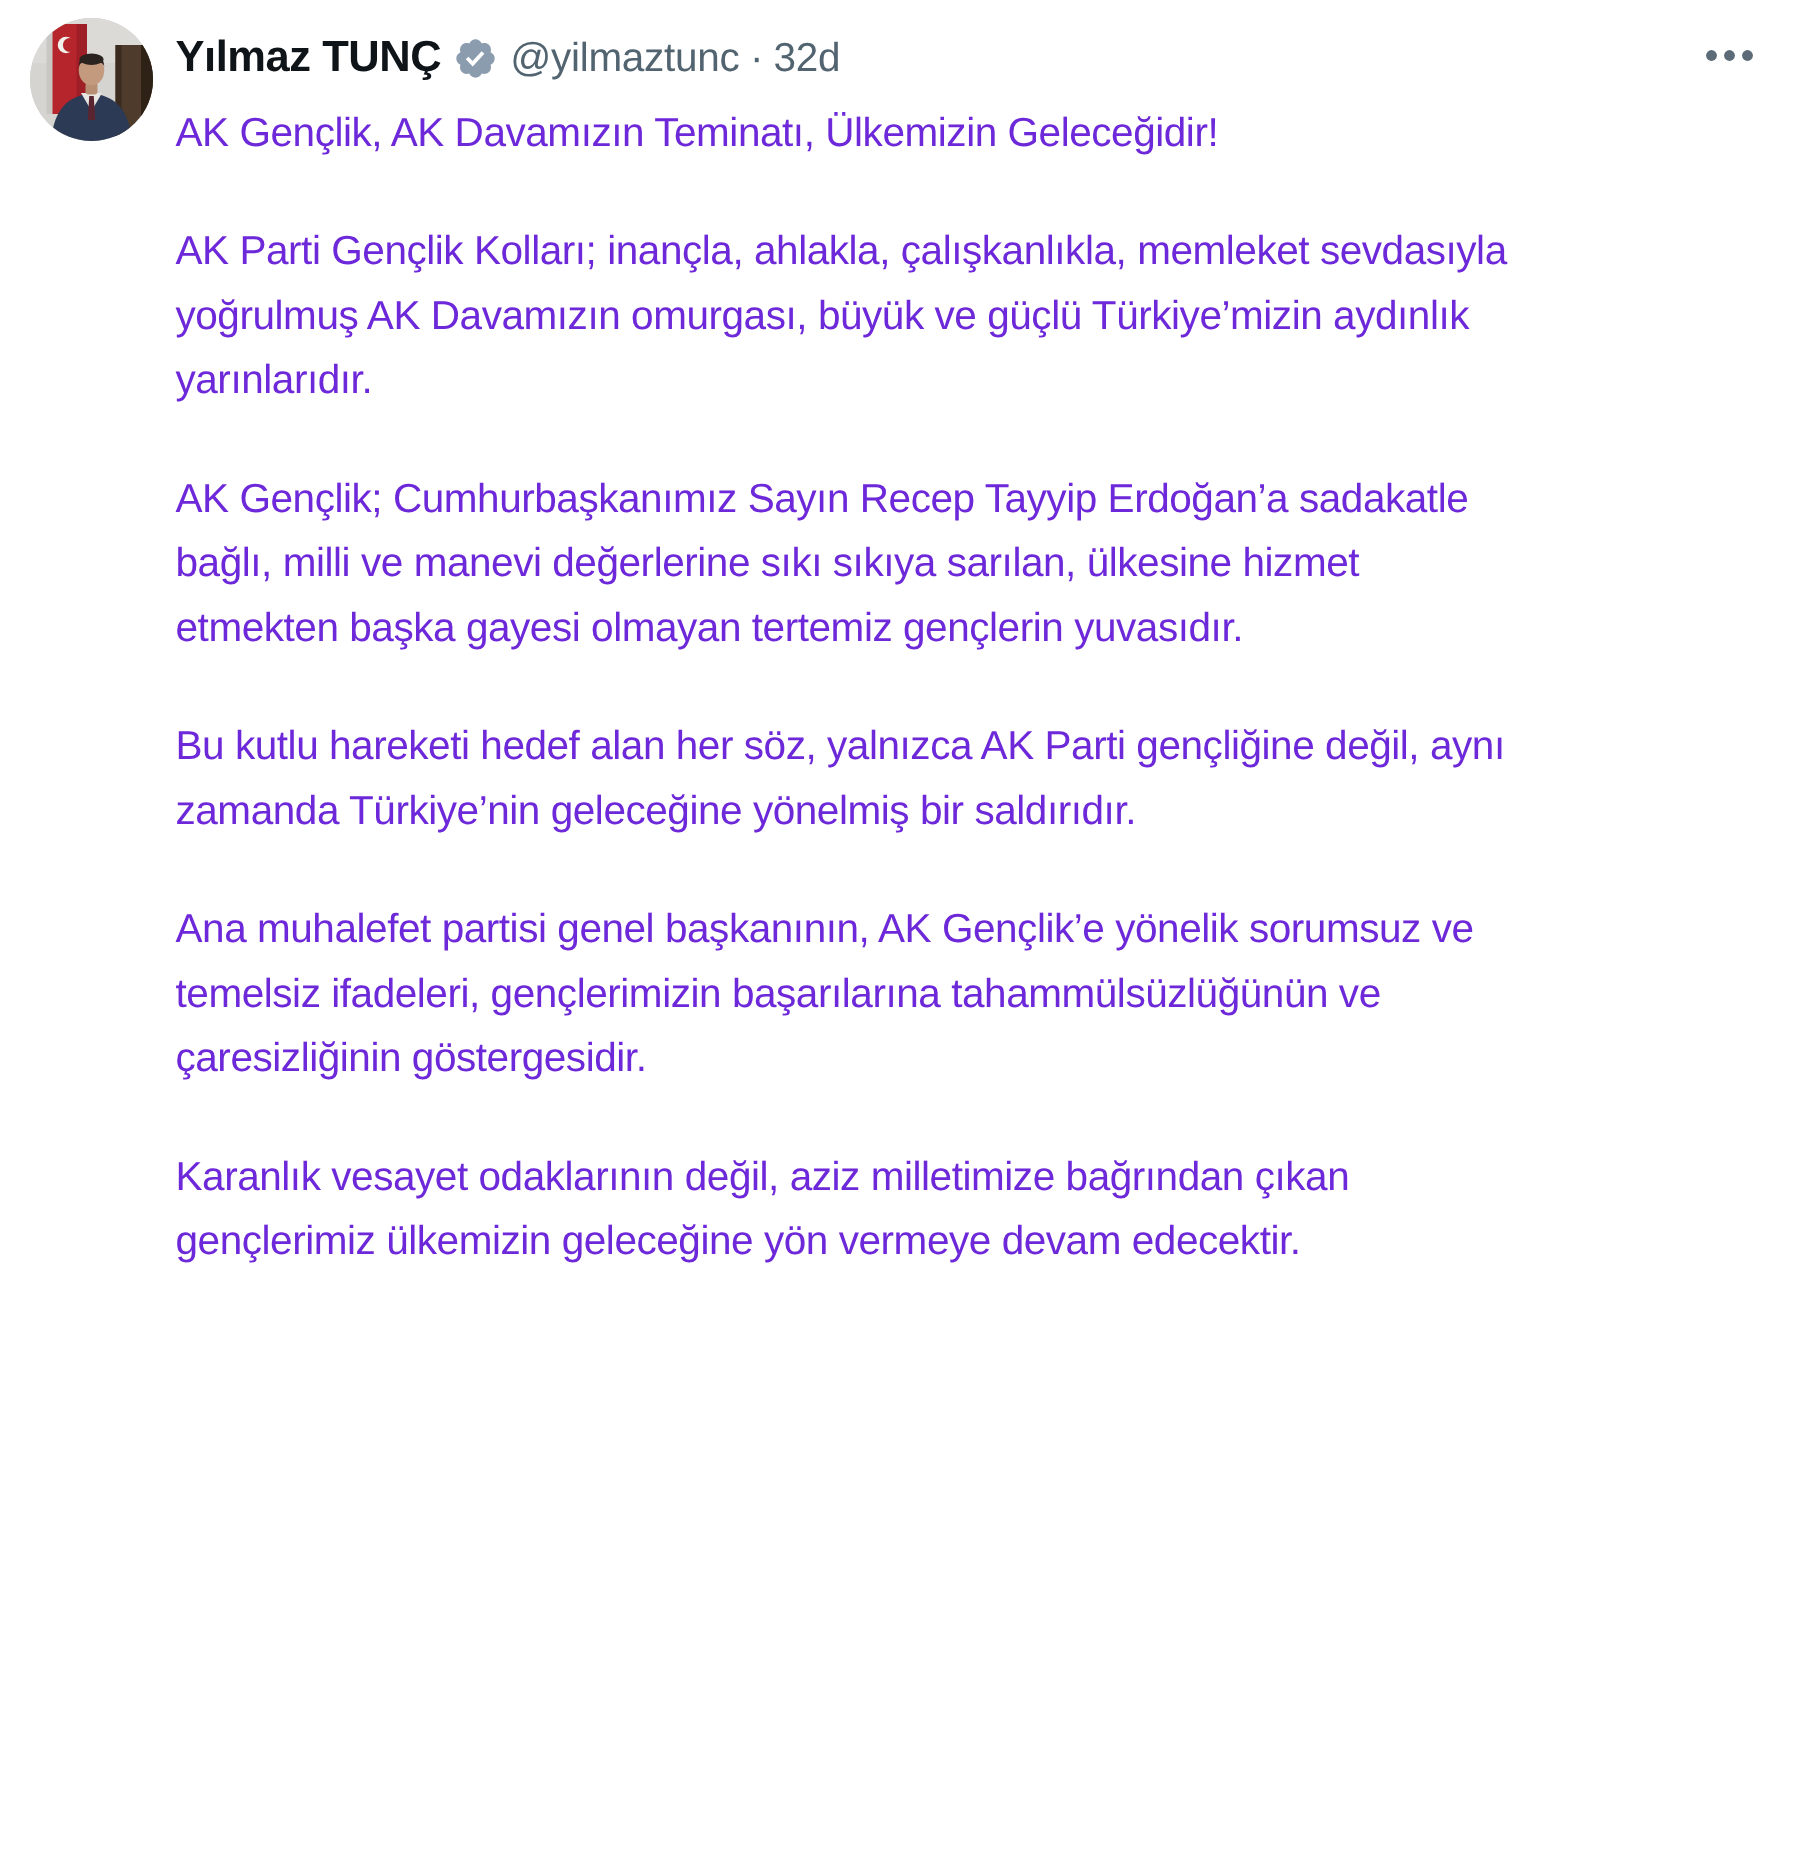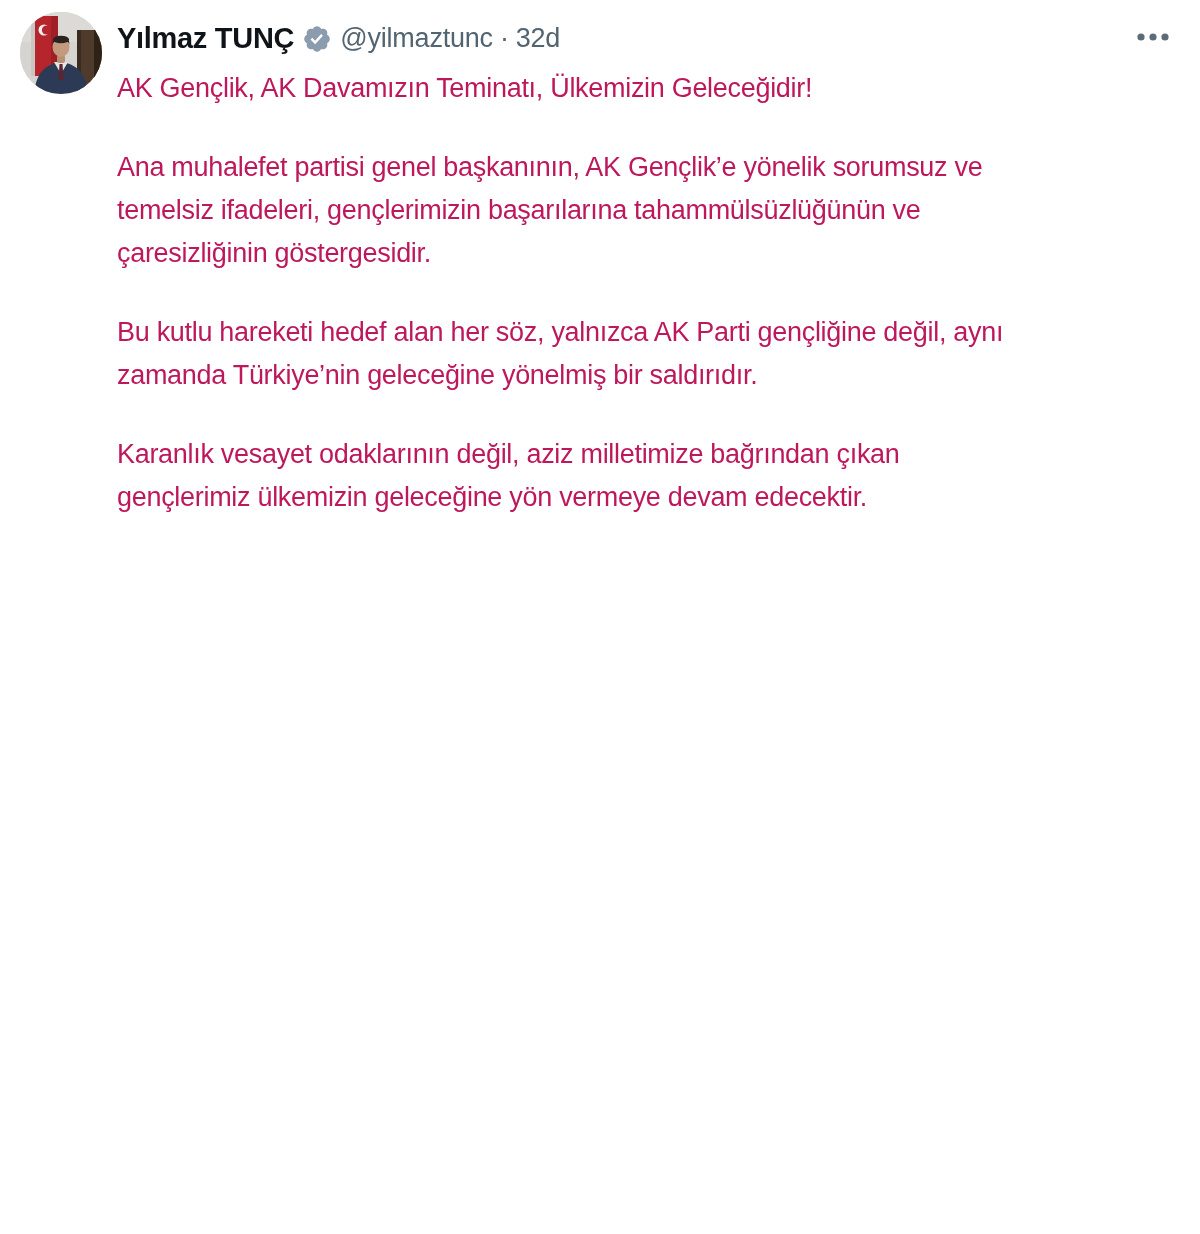--- a/index.html
+++ b/index.html
@@ -72,21 +72,21 @@
     text-align: right;
   }
   .handle { cursor: pointer; }
   .timestamp { cursor: pointer; }
   .tweet-body {
     margin-top: 9px;
     width: 1058px;
     font-size: 27px;
     line-height: 43px;
     letter-spacing: -0.3px;
-    color: #be185d;
+    color: #6d28d9;
   }
   .tweet-body p {
     margin: 0 0 36px 0;
     white-space: pre-line;
   }
 </style>
 </head>
 <body>
 
 <div class="canvas">
@@ -134,23 +134,29 @@
       </span>
       <span class="handle-group">
         <span class="handle">@yilmaztunc</span>
         <span class="dot">·</span>
         <span class="timestamp">32d</span>
       </span>
     </div>
 
     <div class="tweet-body">
       <p>AK Gençlik, AK Davamızın Teminatı, Ülkemizin Geleceğidir!</p>
+      <p>AK Parti Gençlik Kolları; inançla, ahlakla, çalışkanlıkla, memleket sevdasıyla
+yoğrulmuş AK Davamızın omurgası, büyük ve güçlü Türkiye’mizin aydınlık
+yarınlarıdır.</p>
+      <p>AK Gençlik; Cumhurbaşkanımız Sayın Recep Tayyip Erdoğan’a sadakatle
+bağlı, milli ve manevi değerlerine sıkı sıkıya sarılan, ülkesine hizmet
+etmekten başka gayesi olmayan tertemiz gençlerin yuvasıdır.</p>
+      <p>Bu kutlu hareketi hedef alan her söz, yalnızca AK Parti gençliğine değil, aynı
+zamanda Türkiye’nin geleceğine yönelmiş bir saldırıdır.</p>
       <p>Ana muhalefet partisi genel başkanının, AK Gençlik’e yönelik sorumsuz ve
 temelsiz ifadeleri, gençlerimizin başarılarına tahammülsüzlüğünün ve
 çaresizliğinin göstergesidir.</p>
-      <p>Bu kutlu hareketi hedef alan her söz, yalnızca AK Parti gençliğine değil, aynı
-zamanda Türkiye’nin geleceğine yönelmiş bir saldırıdır.</p>
       <p>Karanlık vesayet odaklarının değil, aziz milletimize bağrından çıkan
 gençlerimiz ülkemizin geleceğine yön vermeye devam edecektir.</p>
     </div>
 
   </article>
 </div>
 
 </body></html>

